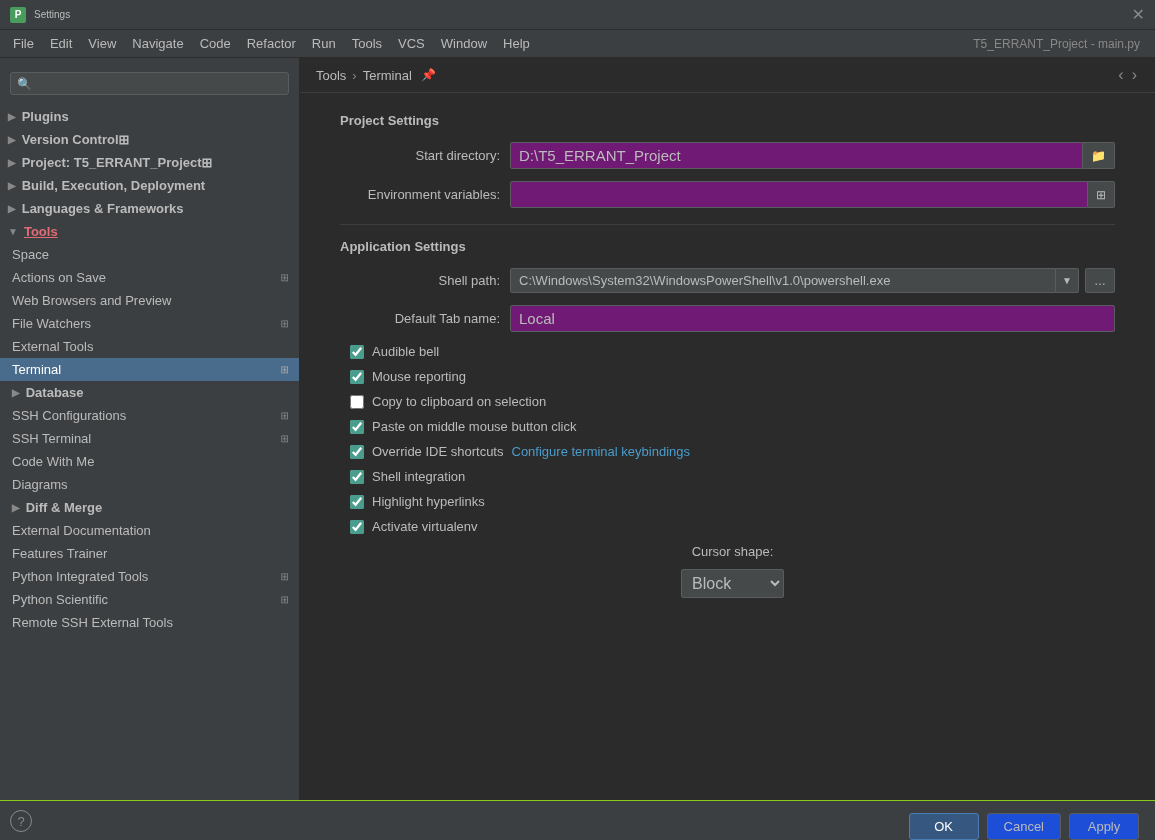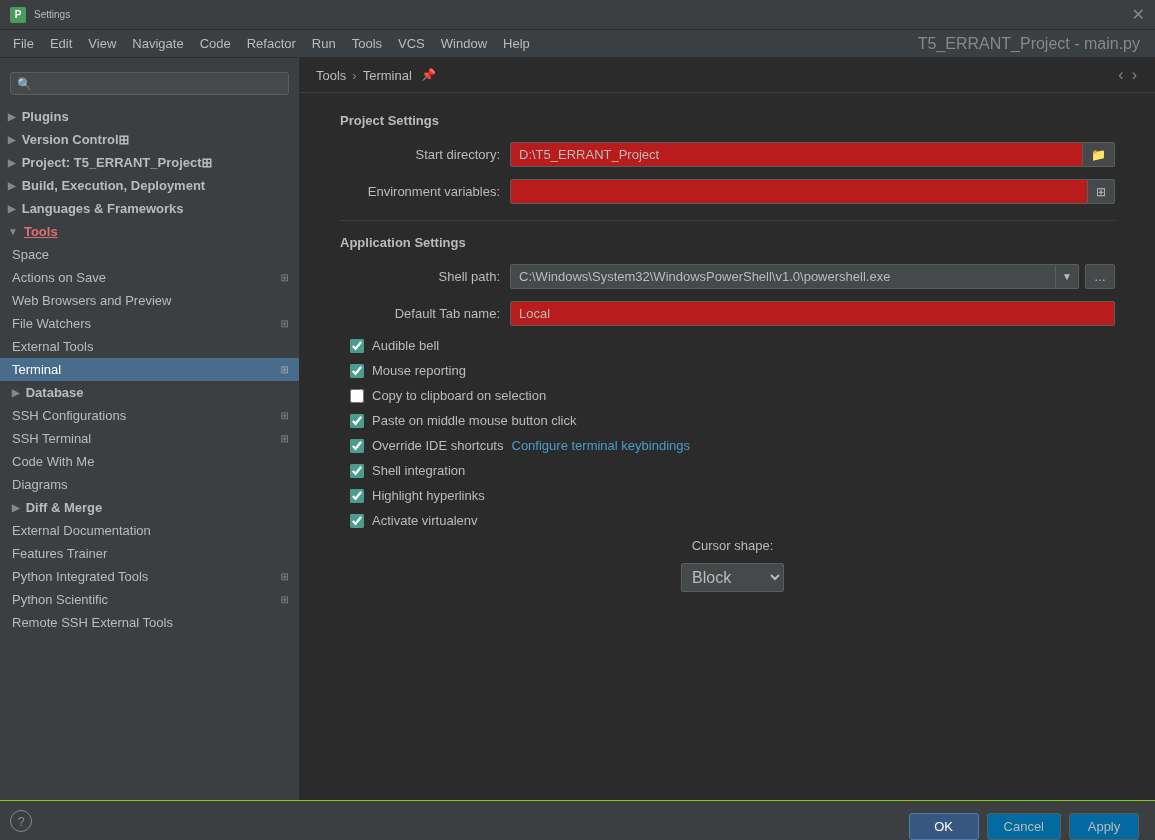--- a/index.html
+++ b/index.html
@@ -201,25 +201,25 @@
     .form-label {
       width: 160px;
       min-width: 160px;
       color: #bbbbbb;
       font-size: 13px;
       text-align: right;
     }
 
     .form-input {
       flex: 1;
-      background: #b91c1c;
+      background: #701a75;
       border: 1px solid #5a5d5f;
       border-radius: 2px;
       color: #bbbbbb;
-      font-size: 13px;
+      font-size: 15px;
       padding: 4px 8px;
       outline: none;
     }
 
     .form-input-with-btn {
       display: flex;
       flex: 1;
       gap: 0;
     }
     .form-input-with-btn .form-input {
@@ -338,21 +338,21 @@
       height: 40px;
       background: #3c3f41;
       border-top: 1px solid #84cc16;
       display: flex;
       align-items: flex-end;
       justify-content: flex-end;
       padding: 0 16px;
       gap: 8px;
     }
     .btn {
-      background: #0369a1;
+      background: #1d4ed8;
       border: 1px solid #5a5d5f;
       border-radius: 3px;
       color: #bbbbbb;
       font-size: 13px;
       padding: 5px 16px;
       cursor: pointer;
       min-width: 70px;
     }
     .btn-primary {
       background: #365880;
@@ -394,21 +394,21 @@
   <span class="menubar-item">Edit</span>
   <span class="menubar-item">View</span>
   <span class="menubar-item">Navigate</span>
   <span class="menubar-item">Code</span>
   <span class="menubar-item">Refactor</span>
   <span class="menubar-item">Run</span>
   <span class="menubar-item">Tools</span>
   <span class="menubar-item">VCS</span>
   <span class="menubar-item">Window</span>
   <span class="menubar-item">Help</span>
-  <span style="margin-left:auto; color:#888; font-size:16px; padding-right:10px;">T5_ERRANT_Project - main.py</span>
+  <span style="margin-left:auto; color:#888; font-size:12px; padding-right:10px;">T5_ERRANT_Project - main.py</span>
 </div>
 
 <div class="main-layout">
 
   <div class="sidebar">
 
     <div class="search-box">
       <span class="search-icon-span">🔍</span>
       <input type="text" placeholder="" style="">
     </div>

